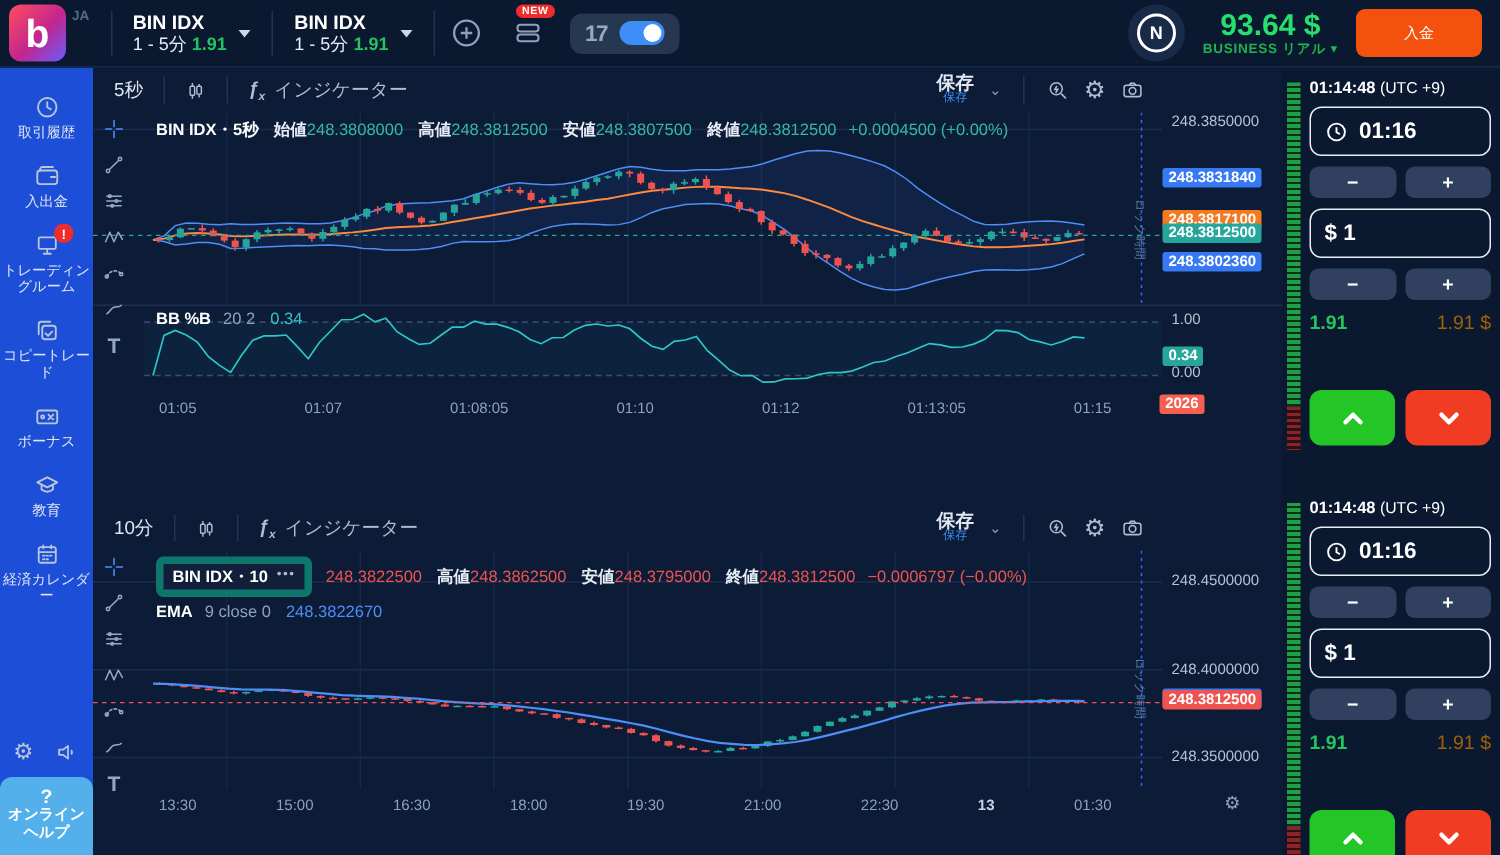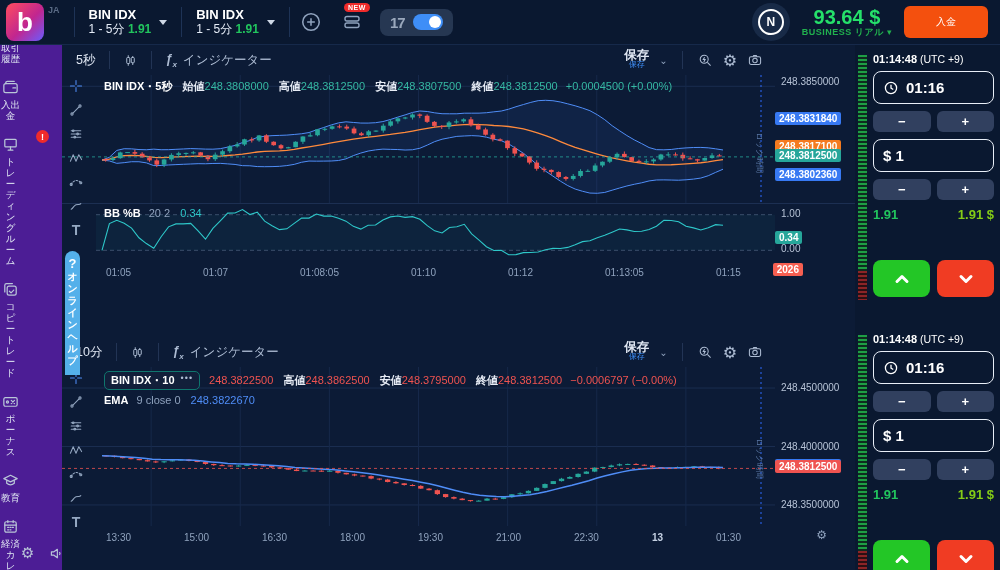--- a/index.html
+++ b/index.html
@@ -37,22 +37,22 @@
     display:flex; align-items:center; justify-content:center; cursor:pointer; }
   .avatar .inner { width:26px; height:26px; border-radius:50%; border:2px solid #fff;
     display:flex; align-items:center; justify-content:center; font-size:12px; font-weight:bold; color:#fff; }
   .balance { text-align:center; line-height:1.1; }
   .balance .amt { color:#25e06a; font-size:20px; font-weight:bold; }
   .balance .acct { color:#21b14e; font-size:9px; font-weight:bold; letter-spacing:.5px; }
   .deposit-btn { background:#f4500e; color:#fff; font-weight:normal; font-size:10px;
     border:none; border-radius:6px; padding:9px 32px; cursor:pointer; }
 
   
-  .sidebar { position:absolute; top:45px; left:0; bottom:0; width:62px; background:#4c1d95;
-    display:flex; flex-direction:row; align-items:center; padding-top:10px; z-index:20; }
+  .sidebar { position:absolute; top:45px; left:0; bottom:0; width:62px; background:#1d4ed8;
+    display:flex; flex-direction:column; align-items:center; padding-top:10px; z-index:20;justify-content:flex-end; }
   .sb-item { width:100%; display:flex; flex-direction:column; align-items:center; gap:2px;
     padding:7px 1px; cursor:pointer; color:#b9c6d8; position:relative; }
   .sb-item .lbl { font-size:9.5px; color:#dfe6f2; text-align:center; line-height:11px; }
   .sb-badge { position:absolute; top:2px; left:36px; width:13px; height:13px; border-radius:50%;
     background:#ef2b2b; color:#fff; font-size:9px; font-weight:bold;
     display:flex; align-items:center; justify-content:center; }
   .sb-bottom { margin-top:auto; display:flex; gap:14px; align-items:center; padding-bottom:8px; color:#b9c6d8; }
   .sb-bottom .g { font-size:15px; cursor:pointer; }
   .help-box { width:62px; background:#54b0ea; color:#fff; text-align:center;
     padding:5px 2px 8px; border-radius:8px 8px 0 0; cursor:pointer; }
@@ -94,21 +94,21 @@
   .legend .row2 { margin-top:4px; }
   .lg-sym { color:#fff; font-weight:bold; }
   .lg-lab { color:#e8edf6; font-weight:bold; margin-left:7px; }
   .lg-gray { color:#8fa2bd; margin-left:5px; }
   .v-up { color:#35b8a2; }
   .v-dn { color:#ef5350; }
   .v-or { color:#ff8a3c; }
   .v-bl { color:#4f8df7; }
   .v-teal { color:#2ec7c9; }
   .sym-box { pointer-events:auto; display:inline-flex; gap:6px;
-    border:1px solid #0f766e; background:#121f3a; border-radius:5px; padding:1px 6px; cursor:pointer; }
+    border:5px solid #0f766e; background:#121f3a; border-radius:5px; padding:1px 6px; cursor:pointer; }
   .sym-box .dots { color:#aebdd4; font-size:9px; letter-spacing:1px; }
 
   .subrow { position:relative; height:58px; border-top:1px solid #1c2f52; }
   .subplot { position:absolute; left:0; top:0; right:80px; bottom:0; }
   .sublegend { position:absolute; left:42px; top:3px; font-size:11px; z-index:6; pointer-events:none; }
 
   .taxis-row { position:relative; height:22px; }
   .taxis { position:absolute; left:0; right:80px; top:0; bottom:0; display:flex;
     align-items:center; justify-content:space-between; padding:0 34px 0 44px;
     font-size:10px; color:#8fa2bd; cursor:ew-resize; }
@@ -128,21 +128,21 @@
   .wtime { font-size:10.5px; color:#fff; margin-bottom:6px; }
   .wtime b { font-size:11px; }
   .wbox { border:1.5px solid #e8eef7; border-radius:8px; height:33px; display:flex;
     align-items:center; gap:7px; padding:0 9px; color:#fff; font-weight:bold; font-size:15px;
     margin-bottom:7px; cursor:text; }
   .steppers { display:flex; gap:6px; margin-bottom:7px; }
   .steppers button { flex:1; height:21px; background:#31405f; border:none; border-radius:6px;
     color:#fff; font-size:13px; font-weight:bold; cursor:pointer; line-height:1; }
   .payrow { display:flex; justify-content:space-between; align-items:center; margin:2px 0 0; }
   .payrow .pg { color:#22c55e; font-weight:bold; font-size:13px; }
-  .payrow .pt { color:#84cc16; font-weight:bold; font-size:13px; }
+  .payrow .pt { color:#a16207; font-weight:normal; font-size:13px; }
   .cta { display:flex; gap:7px; margin-top:38px; }
   .cta button { flex:1; height:37px; border:none; border-radius:8px; cursor:pointer;
     display:flex; align-items:center; justify-content:center; }
   .cta .up { background:#23c626; } .cta .dn { background:#f03c23; }
 </style>
 </head>
 <body>
 
 <div class="stage">
 

